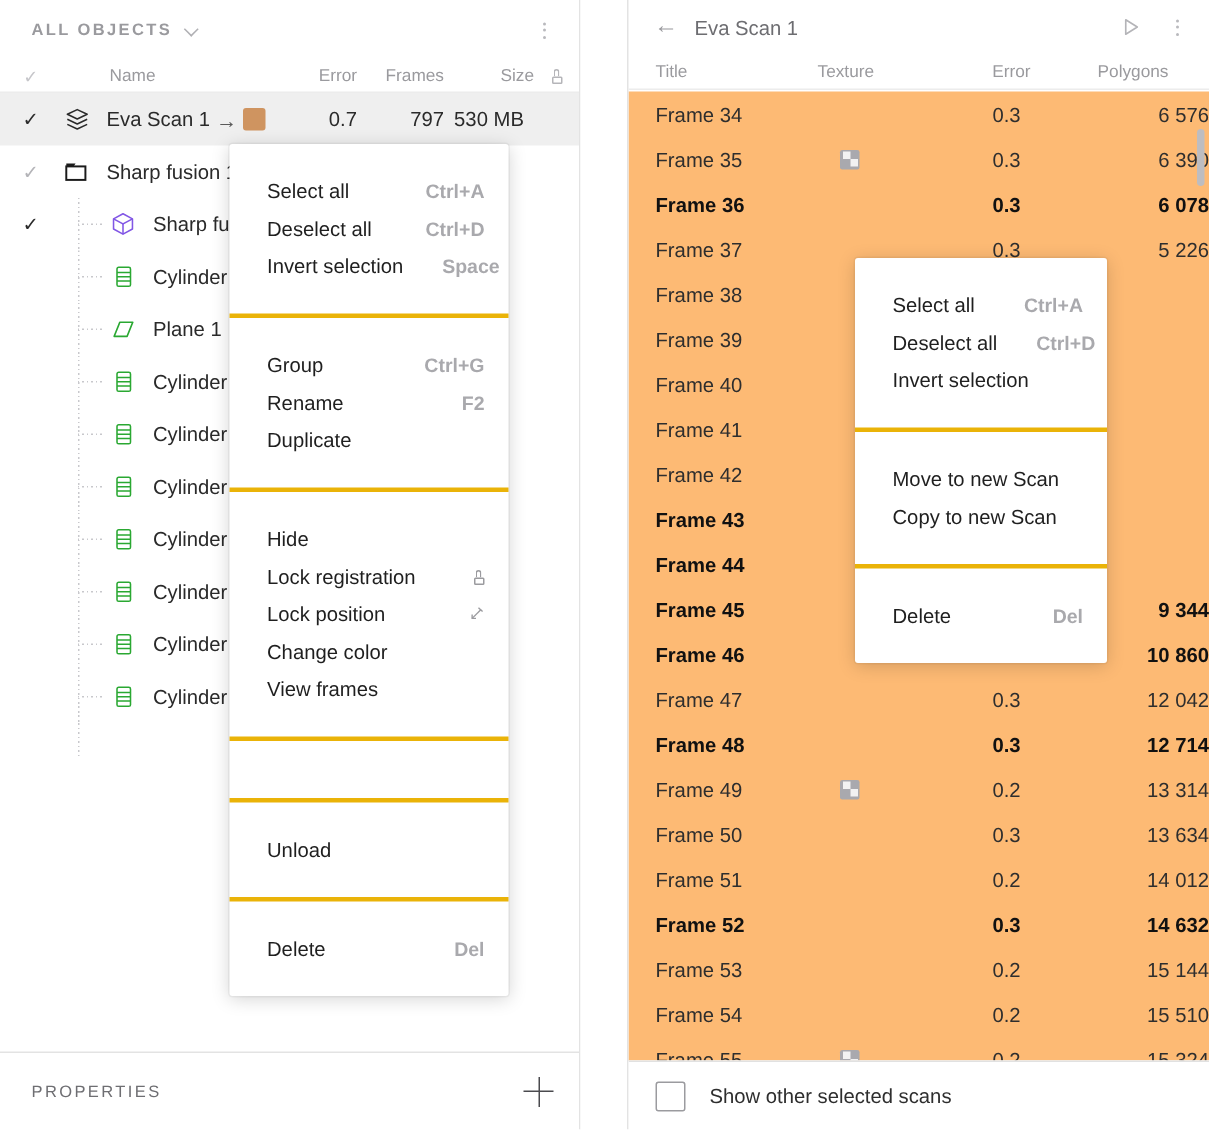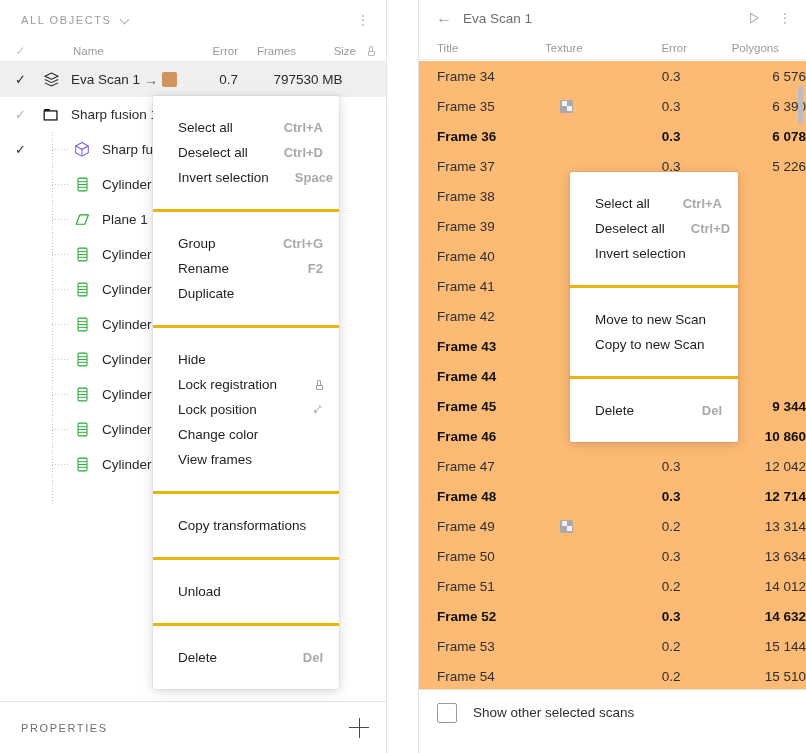--- a/index.html
+++ b/index.html
@@ -21,21 +21,21 @@
     border-right:1px solid #e3e3e3;
     box-sizing:border-box;
     overflow:hidden;
   }
   .panel-header{
     height:40px;display:flex;align-items:center;
     padding:0 14px 0 21px;box-sizing:border-box;
   }
   .panel-title{
     font-size:11px;letter-spacing:1.6px;color:#9a9a9e;
-    font-weight:400;
+    font-weight:700;
   }
   .chev{
     margin-left:9px;width:10px;height:10px;position:relative;display:inline-block;
   }
   .chev:before{
     content:"";position:absolute;left:0;top:1px;width:6px;height:6px;
     border-right:1.3px solid #b0b0b4;border-bottom:1.3px solid #b0b0b4;
     transform:rotate(45deg);
   }
   .spacer{flex:1;}
@@ -67,21 +67,21 @@
     height:35px;display:flex;align-items:center;
     font-size:13.5px;color:#2a2a2a;box-sizing:border-box;position:relative;
   }
   .tree-row.selected{background:#efefef;}
   .tr-check{width:41px;display:flex;justify-content:center;align-items:center;}
   .tick{color:#2a2a2a;font-size:13px;line-height:1;}
   .tick.grey{color:#b4b4b8;}
   .tr-name{flex:1;display:flex;align-items:center;min-width:0;}
   .tr-error{width:52px;text-align:right;}
   .tr-frames{width:58px;text-align:right;}
-  .tr-size{width:60px;text-align:left;padding-right:0;}
+  .tr-size{width:60px;text-align:center;padding-right:0;}
   .tr-lock{width:30px;}
 
   .indent-1{padding-left:0px;}
   .indent-2{padding-left:31px;}
 
   .ico{width:20px;height:20px;margin-right:10px;flex:0 0 20px;
       display:flex;align-items:center;justify-content:center;}
   .nm{white-space:nowrap;overflow:hidden;text-overflow:clip;}
   .arrow-col{width:22px;text-align:center;color:#5a5a5a;font-size:14px;}
   .swatch{width:15px;height:15px;border-radius:2px;display:inline-block;}
@@ -139,21 +139,21 @@
 
   .tex-ico{width:13px;height:13px;margin-left:18px;display:inline-block;position:relative;
      background:#a9a9ae;border-radius:1.5px;overflow:hidden;}
   .tex-ico:before{content:"";position:absolute;left:1.5px;top:1.5px;width:5px;height:5px;background:#f2f2f2;}
   .tex-ico:after{content:"";position:absolute;left:6.5px;top:6.5px;width:5px;height:5px;background:#f2f2f2;}
 
   .rp-scrollbar{position:absolute;right:3px;top:64px;width:5px;height:660px;}
   .rp-thumb{position:absolute;top:22px;left:0;width:5px;height:38px;background:#bdbdc1;border-radius:3px;}
 
   .rp-footer{
-    position:absolute;left:0;bottom:18px;width:388px;height:46px;
+    position:absolute;left:0;bottom:0;width:388px;height:46px;
     border-top:1px solid #e1e1e1;box-sizing:border-box;background:#fff;
     display:flex;align-items:center;padding:0 0 0 18px;
   }
   .cbox{width:20px;height:20px;border:1.3px solid #9b9b9f;border-radius:2px;box-sizing:border-box;
       background:#fff;cursor:pointer;}
   .cbox-label{margin-left:16px;font-size:13.5px;color:#2e2e2e;}
 
   
   .ctx{
     position:absolute;background:#ffffff;
@@ -693,23 +693,20 @@
           </span>
         </div>
         <div class="ctx-item">
           <span class="ctx-label">Change color</span>
         </div>
         <div class="ctx-item">
           <span class="ctx-label">View frames</span>
         </div>
       </div>
       <div class="ctx-group">
-        <div class="ctx-item">
-          <span class="ctx-label">Copy transformations</span>
-        </div>
       </div>
       <div class="ctx-group">
         <div class="ctx-item">
           <span class="ctx-label">Unload</span>
         </div>
       </div>
       <div class="ctx-group">
         <div class="ctx-item">
           <span class="ctx-label">Delete</span>
           <span class="ctx-shortcut">Del</span>

